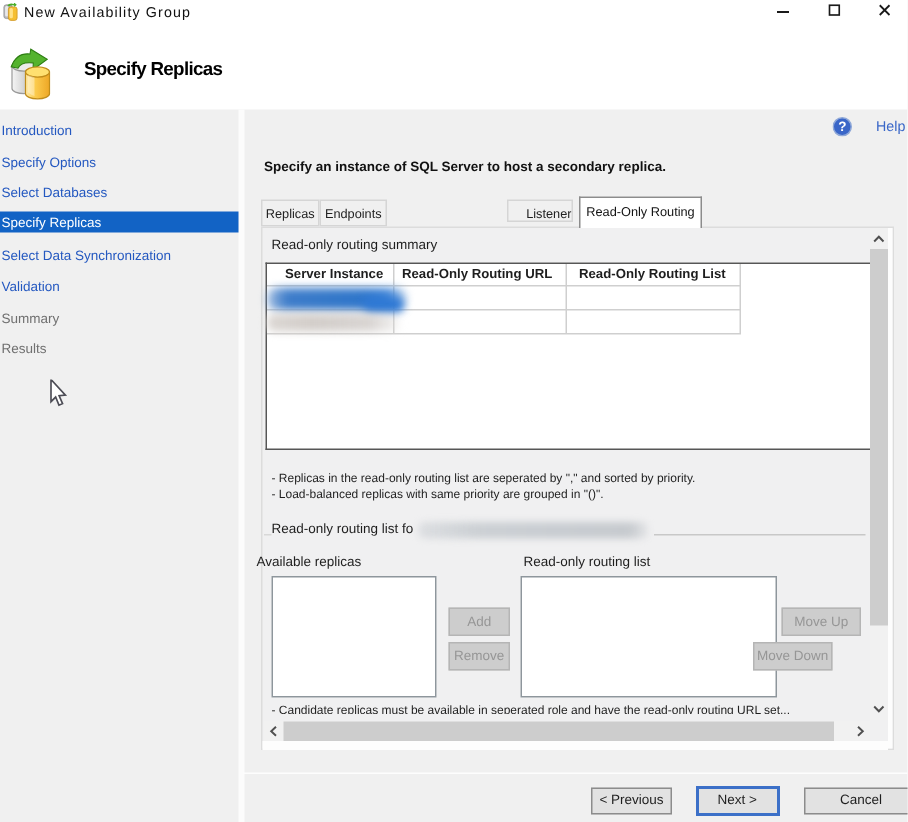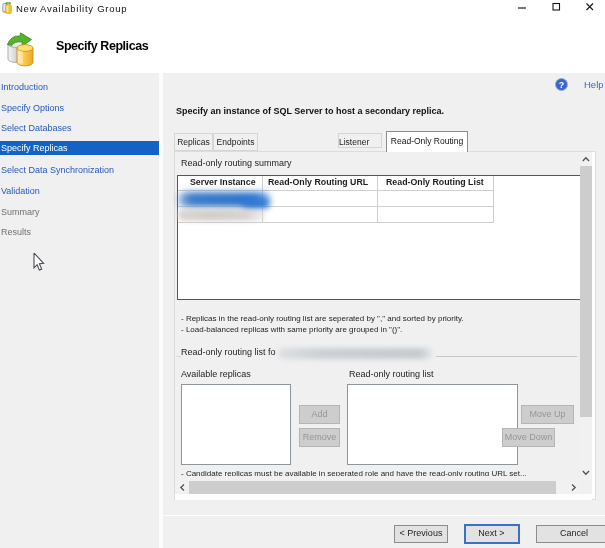--- a/index.html
+++ b/index.html
@@ -74,21 +74,21 @@
   <svg class="abs" style="left:555px;top:77.5px" width="13" height="13" viewBox="0 0 13 13">
     <circle cx="6.5" cy="6.5" r="6" fill="#3a66c8" stroke="#8fa8d8" stroke-width="1"></circle>
     <text x="6.5" y="9.6" font-size="9" font-weight="bold" fill="#ffffff" text-anchor="middle" font-family="Liberation Sans">?</text>
   </svg>
   <div class="abs txt" style="left:571px;top:79px;font-size:9.5px;color:#3a67c8;padding-left:13px;">Help</div>
 
   <div class="abs txt" style="left:176px;top:106px;font-size:9px;font-weight:bold;color:#111;">Specify an instance of SQL Server to host a secondary replica.</div>
 
   <div class="abs" style="left:174px;top:133px;width:39px;height:18px;background:#f0f0f0;border:1px solid #d5d5d5;box-sizing:border-box;font-size:8.5px;color:#222;text-align:center;line-height:17px;white-space:nowrap;overflow:hidden;">Replicas</div>
   <div class="abs" style="left:213px;top:133px;width:45px;height:18px;background:#f0f0f0;border:1px solid #d5d5d5;box-sizing:border-box;font-size:8.5px;color:#222;text-align:center;line-height:17px;white-space:nowrap;overflow:hidden;">Endpoints</div>
-  <div class="abs" style="left:338px;top:133px;width:44px;height:15px;background:#f0f0f0;border:1px solid #d5d5d5;box-sizing:border-box;font-size:8.5px;color:#222;text-align:left;line-height:17px;white-space:nowrap;overflow:hidden;">Listener</div>
+  <div class="abs" style="left:338px;top:133px;width:44px;height:15px;background:#f0f0f0;border:1px solid #d5d5d5;box-sizing:border-box;font-size:8.5px;color:#222;text-align:right;line-height:17px;white-space:nowrap;overflow:hidden;">Listener</div>
 
   <div class="abs" style="left:174px;top:151px;width:422px;height:349px;background:#f0f0f1;border:1px solid #dcdcdc;box-sizing:border-box;"></div>
   <div class="abs" style="left:591.5px;top:152px;width:3.5px;height:347px;background:#fdfdfd;"></div>
   <div class="abs" style="left:175px;top:494px;width:416.5px;height:5.5px;background:#fdfdfd;"></div>
 
   <div class="abs" style="left:386px;top:130.5px;width:82px;height:21.5px;background:#ffffff;border:1px solid #8c8c8c;border-bottom:none;box-sizing:border-box;font-size:8.5px;color:#111;text-align:center;line-height:19px;white-space:nowrap;">Read-Only Routing</div>
 
   <div class="abs txt" style="left:181px;top:158px;font-size:9px;color:#1e1e1e;">Read-only routing summary</div>
 
   <div class="abs" style="left:177px;top:175px;width:403px;height:125px;background:#ffffff;border:1px solid #565656;border-right:none;box-sizing:border-box;"></div>
@@ -108,21 +108,21 @@
   <div class="abs" style="left:178px;top:209px;width:88px;height:12px;border-radius:5px;background:linear-gradient(90deg,rgba(215,210,206,0.9),#d2cdc9 35%,rgba(206,201,198,0.8) 78%,rgba(228,226,224,0.35));filter:blur(2.8px);"></div>
 
   <div class="abs txt" style="left:181px;top:314px;font-size:8px;color:#1e1e1e;">- Replicas in the read-only routing list are seperated by "," and sorted by priority.</div>
   <div class="abs txt" style="left:181px;top:324.5px;font-size:8px;color:#1e1e1e;">- Load-balanced replicas with same priority are grouped in "()".</div>
 
   <div class="abs" style="left:176px;top:356px;width:5px;height:1px;background:#d8d8d8;"></div>
   <div class="abs txt" style="left:181px;top:347px;font-size:9px;color:#1e1e1e;">Read-only routing list fo</div>
   <div class="abs" style="left:279px;top:348px;width:153px;height:10.5px;border-radius:4px;background:linear-gradient(90deg,rgba(202,206,211,0.5),#ccd0d4 25%,#c8ccd1 60%,#c6cace 92%,rgba(210,213,217,0.4));filter:blur(2.4px);"></div>
   <div class="abs" style="left:436px;top:356px;width:141px;height:1px;background:#c8c8c8;"></div>
 
-  <div class="abs txt" style="left:181px;top:369px;font-size:9px;color:#1e1e1e;">Available replicas</div>
+  <div class="abs txt" style="left:171px;top:369px;font-size:9px;color:#1e1e1e;">Available replicas</div>
   <div class="abs txt" style="left:349px;top:369px;font-size:9px;color:#1e1e1e;">Read-only routing list</div>
 
   <div class="abs" style="left:181px;top:384px;width:110px;height:81px;background:#ffffff;border:1px solid #8e969c;box-sizing:border-box;"></div>
   <div class="abs" style="left:347px;top:384px;width:171px;height:81px;background:#ffffff;border:1px solid #8e969c;box-sizing:border-box;"></div>
 
   <div class="abs" style="left:299px;top:405px;width:41px;height:19px;background:#cdcdcd;border:1px solid #b5b5b5;box-sizing:border-box;font-size:9px;color:#969696;text-align:center;line-height:17px;">Add</div>
   <div class="abs" style="left:299px;top:428px;width:41px;height:19px;background:#cdcdcd;border:1px solid #b5b5b5;box-sizing:border-box;font-size:9px;color:#969696;text-align:center;line-height:17px;">Remove</div>
   <div class="abs" style="left:521px;top:405px;width:53px;height:19px;background:#cdcdcd;border:1px solid #b5b5b5;box-sizing:border-box;font-size:9px;color:#969696;text-align:center;line-height:17px;">Move Up</div>
   <div class="abs" style="left:502px;top:428px;width:53px;height:19px;background:#cdcdcd;border:1px solid #b5b5b5;box-sizing:border-box;font-size:9px;color:#969696;text-align:center;line-height:17px;">Move Down</div>
 

